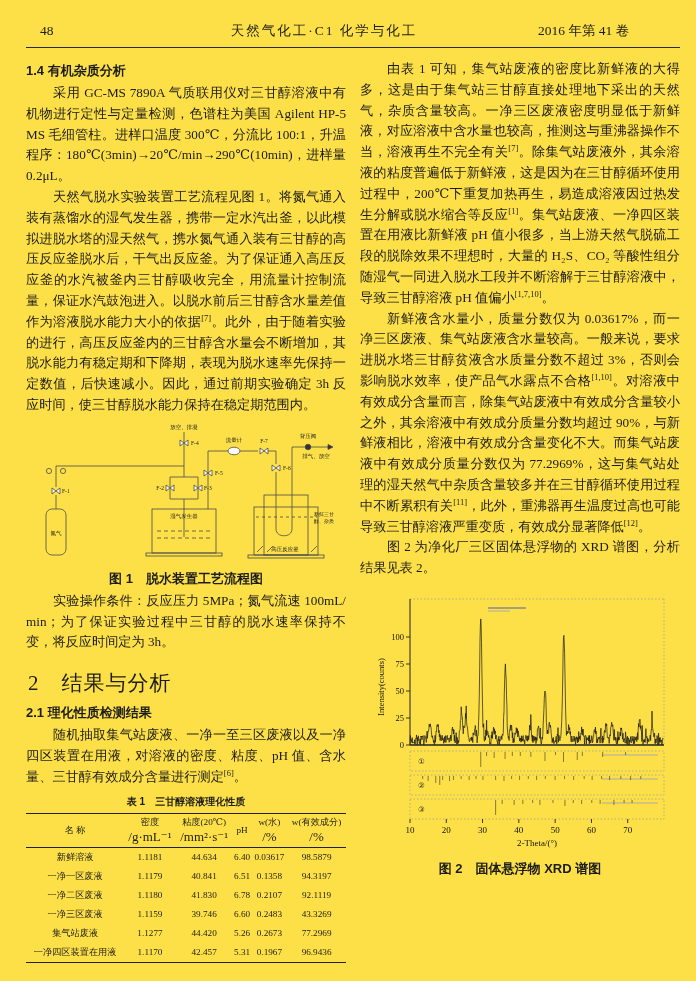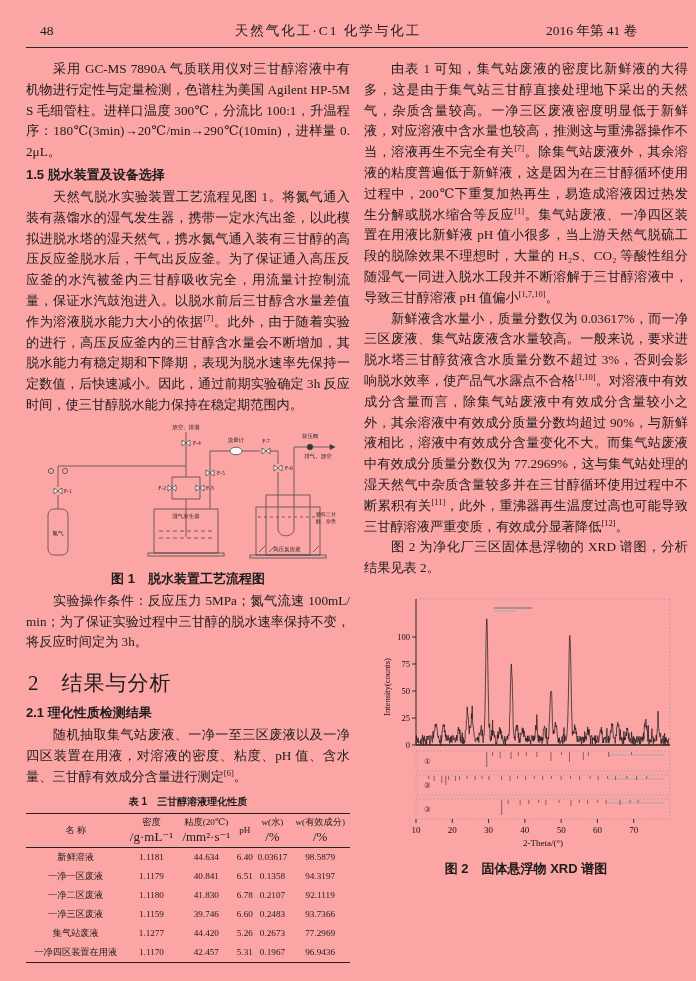--- a/index.html
+++ b/index.html
@@ -1,18 +1,18 @@
 <!DOCTYPE html>
 <html><head>
 <meta charset="utf-8">
 <style>
   html,body{margin:0;padding:0;background:#d8d8d4;}
-  .page{width:696px;height:981px;margin:0 auto;background:#fca5a5;color:#1c1c1c;
+  .page{width:696px;height:981px;margin:0 auto;background:#fde047;color:#1c1c1c;
         font-family:"Liberation Serif","DejaVu Serif",serif;position:relative;
-        box-sizing:border-box;padding:16px 8px 0 26px;overflow:hidden;}
+        box-sizing:border-box;padding:16px 16px 0 26px;overflow:hidden;}
   
   .hdr{display:flex;align-items:baseline;font-size:13.5px;padding:6px 12px 7px 14px;
        border-bottom:1.6px solid #2b2b2b;}
   .hdr .pn{width:70px;}
   .hdr .jt{flex:1;text-align:center;letter-spacing:2px;}
   .hdr .is{width:130px;text-align:left;}
   
   .cols{display:flex;gap:14px;margin-top:11px;}
   .col{flex:1;min-width:0;}
   p.rtext{font-size:13.2px;line-height:20.8px;text-align:justify;margin:0;
@@ -42,22 +42,22 @@
 
   <header class="hdr">
     <span class="pn">48</span>
     <span class="jt">天然气化工·C1 化学与化工</span>
     <span class="is">2016 年第 41 卷</span>
   </header>
 
   <div class="cols">
 
     <div class="col">
+      <h3 class="sub">1.4  有机杂质分析</h3>
       <p class="rtext">采用 GC-MS 7890A 气质联用仪对三甘醇溶液中有机物进行定性与定量检测，色谱柱为美国 Agilent HP-5MS 毛细管柱。进样口温度 300℃，分流比 100:1，升温程序：180℃(3min)→20℃/min→290℃(10min)，进样量 0.2μL。</p>
-      <h3 class="sub">1.5  脱水装置及设备选择</h3>
       <p class="rtext">天然气脱水实验装置工艺流程见图 1。将氮气通入装有蒸馏水的湿气发生器，携带一定水汽出釜，以此模拟进脱水塔的湿天然气，携水氮气通入装有三甘醇的高压反应釜脱水后，干气出反应釜。为了保证通入高压反应釜的水汽被釜内三甘醇吸收完全，用流量计控制流量，保证水汽鼓泡进入。以脱水前后三甘醇含水量差值作为溶液脱水能力大小的依据<sup>[7]</sup>。此外，由于随着实验的进行，高压反应釜内的三甘醇含水量会不断增加，其脱水能力有稳定期和下降期，表现为脱水速率先保持一定数值，后快速减小。因此，通过前期实验确定 3h 反应时间，使三甘醇脱水能力保持在稳定期范围内。</p>
 
       <figure>
         <svg viewBox="0 0 300 138" width="300" height="138">
           <g stroke="#4a4a4a" stroke-width="0.8" fill="none">
 
             <line x1="148" y1="11" x2="148" y2="45"></line>
             <line x1="20" y1="45" x2="148" y2="45"></line>
 
             <rect x="10" y="88" width="20" height="46" rx="6"></rect>
@@ -190,21 +190,21 @@
               <td>6.78</td>
               <td>0.2107</td>
               <td>92.1119</td>
             </tr>
             <tr>
               <td>一净三区废液</td>
               <td>1.1159</td>
               <td>39.746</td>
               <td>6.60</td>
               <td>0.2483</td>
-              <td>93.7366</td>
+              <td>43.3269</td>
             </tr>
             <tr>
               <td>集气站废液</td>
               <td>1.1277</td>
               <td>44.420</td>
               <td>5.26</td>
               <td>0.2673</td>
               <td>77.2969</td>
             </tr>
             <tr>

